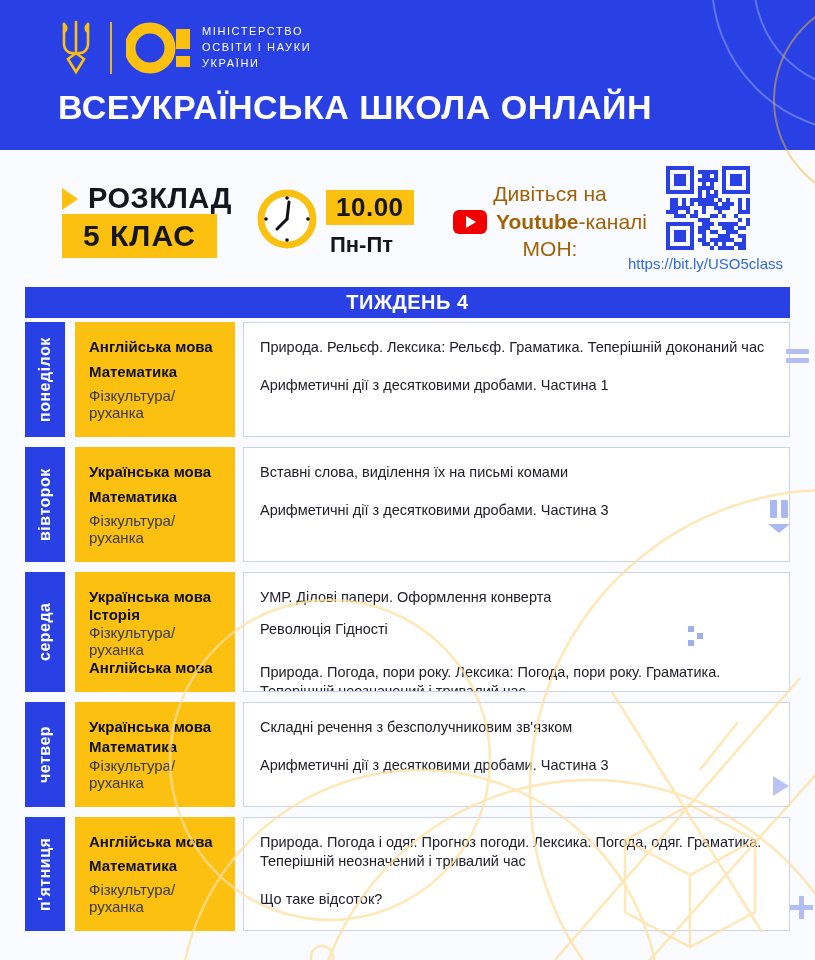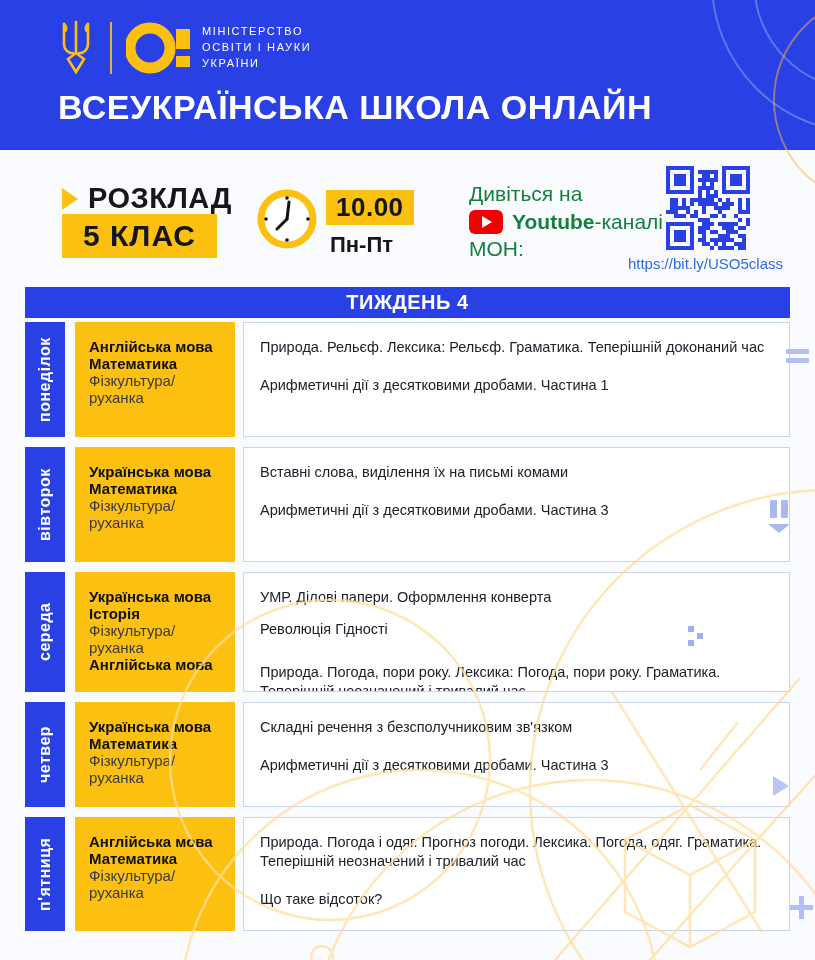--- a/index.html
+++ b/index.html
@@ -36,21 +36,21 @@
 
   
   .info{position:absolute;left:0;top:150px;width:815px;height:137px;z-index:2}
   .sched-line{position:absolute;left:62px;top:32px;display:flex;align-items:center}
   .play-arrow{width:0;height:0;border-top:11px solid transparent;border-bottom:11px solid transparent;border-left:16px solid var(--yellow);margin-right:10px}
   .sched-label{font-size:29px;font-weight:bold;letter-spacing:.5px}
   .class-chip{position:absolute;left:62px;top:64px;background:var(--yellow);padding:5px 21px;font-size:30px;font-weight:bold;letter-spacing:1px}
   .clock{position:absolute;left:256px;top:38px;width:62px;height:62px}
   .time-chip{position:absolute;left:326px;top:40px;background:var(--yellow);padding:2px 10px;font-size:26px;font-weight:bold;letter-spacing:.5px}
   .dow{position:absolute;left:330px;top:82px;font-size:22px;font-weight:bold}
-  .yt-block{position:absolute;right:152px;top:30px;text-align:left;font-size:21px;line-height:1.32;color:#15803d}
+  .yt-block{position:absolute;right:168px;top:30px;text-align:center;font-size:21px;line-height:1.32;color:#a16207}
   .yt-line2{display:flex;align-items:center;justify-content:flex-end;gap:9px}
   .yt-icon{width:34px;height:24px;background:var(--red);border-radius:6px;position:relative;flex:0 0 auto}
   .yt-icon::after{content:"";position:absolute;left:13px;top:6px;border-top:6px solid transparent;border-bottom:6px solid transparent;border-left:10px solid #fff}
   .yt-bold{font-weight:bold}
   .qr{position:absolute;left:666px;top:166px;width:84px;height:84px;display:grid;grid-template-columns:repeat(21,4px);grid-template-rows:repeat(21,4px);z-index:3}
   .qr i{display:block}
   .qr i.on{background:var(--blue)}
   .bitly{position:absolute;right:32px;top:255px;font-size:15px;color:var(--link);z-index:3}
 
   
@@ -66,21 +66,21 @@
   .day-row:nth-child(3){height:120px}
   .day-row:nth-child(4){height:105px}
   .day-row:nth-child(5){height:114px;margin-bottom:0}
   .day-tab{
     width:40px;background:var(--blue);color:#fff;display:flex;align-items:center;justify-content:center;
     writing-mode:vertical-rl;transform:rotate(180deg);
     font-size:16px;font-weight:bold;letter-spacing:.5px;flex:0 0 auto;
   }
   .subjects-box{
     width:160px;margin-left:10px;background:var(--yellow);padding:16px 14px;
-    display:flex;flex-direction:column;justify-content:flex-start;flex:0 0 auto;
+    display:flex;flex-direction:column;justify-content:space-between;flex:0 0 auto;
   }
   .subject{font-size:15px;color:#3a3a42}
   .subject.strong{font-weight:bold;color:#0f0f16}
   .topics-box{
     flex:1;margin-left:8px;background:#fff;border:1px solid var(--box-border);
     padding:15px 16px;overflow:hidden;
   }
   .topic{font-size:14.5px;line-height:1.3;color:#20202b;margin-bottom:19px}
   .day-row:nth-child(3) .topic{margin-bottom:13px}
   .day-row:nth-child(3) .topic:nth-child(3){margin-top:24px}

